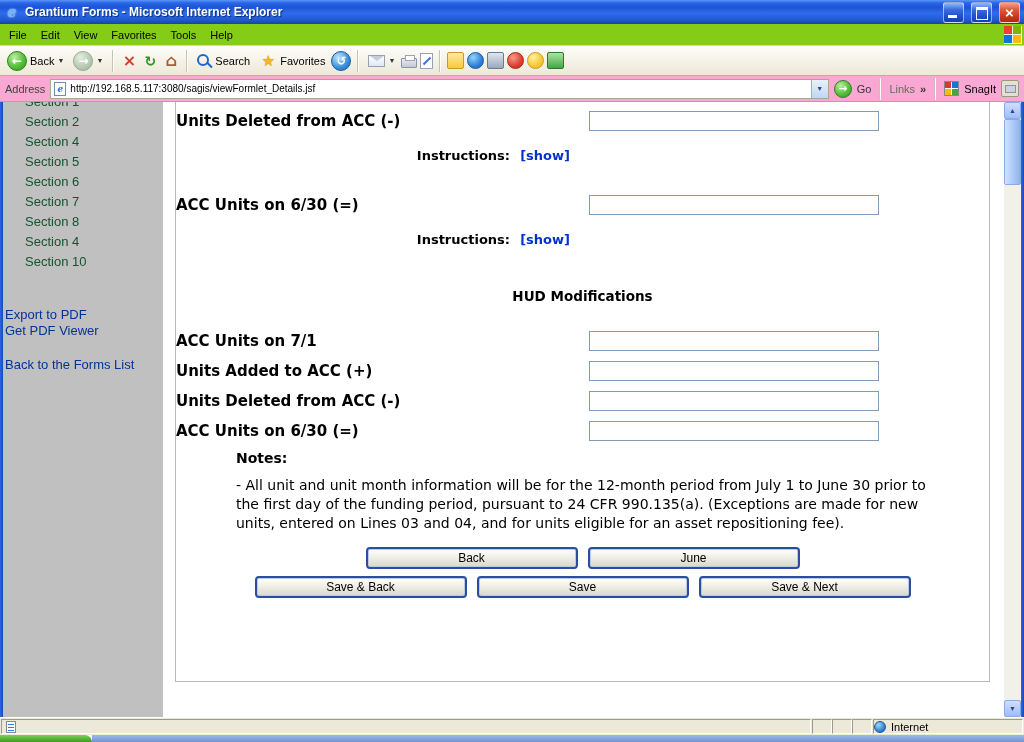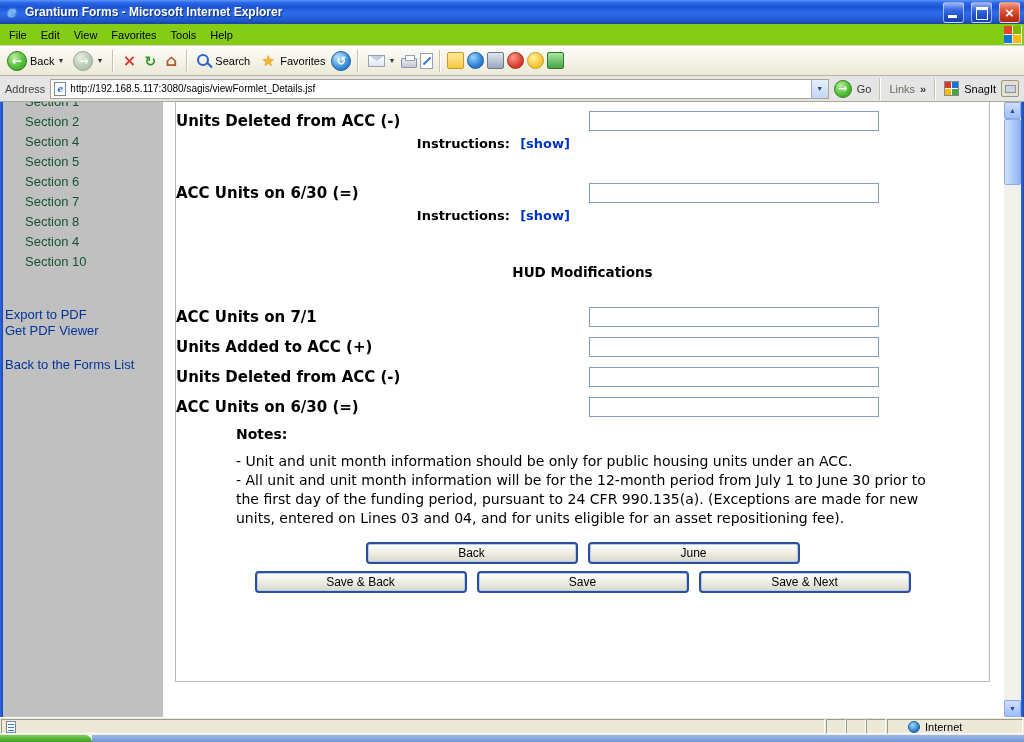--- a/index.html
+++ b/index.html
@@ -68,21 +68,21 @@
     background:#3a78d6; transform:rotate(-45deg); }
   .sq { width:17px; height:17px; border-radius:2px; }
   .i-notes { background:linear-gradient(#ffe9a0,#f7c93e); border:1px solid #c9992a; }
   .i-globe { border-radius:50%; background:radial-gradient(circle at 35% 30%,#8fd4ff,#2a7ad0 65%); border:1px solid #1a5a9c; }
   .i-research { background:linear-gradient(#dfe6ee,#9aa8bc); border:1px solid #6a7a90; }
   .i-msgr { border-radius:50%; background:radial-gradient(circle at 35% 30%,#ff9a8a,#d63a2a 65%); border:1px solid #a02a1a; }
   .i-smile { border-radius:50%; background:radial-gradient(circle at 35% 30%,#fff2a0,#f5c42a 65%); border:1px solid #c9992a; }
   .i-share { background:linear-gradient(#a8e6a0,#46a546); border:1px solid #2a7a2a; }
 
   
-  .addrbar { height:26px; background:#e5e5e5; border-bottom:1px solid #aca899;
+  .addrbar { height:26px; background:#f9a8d4; border-bottom:1px solid #aca899;
     display:flex; align-items:center; gap:5px; padding:0 5px; font-size:11px; }
   .addr-label { color:#44423a; }
   .afield { flex:1; height:20px; background:#fff; border:1px solid #a9a693;
     display:flex; align-items:center; gap:4px; padding-left:3px; }
   .page-ico { width:12px; height:14px; background:#fff; border:1px solid #7a8aa0;
     display:flex; align-items:center; justify-content:center;
     font:bold italic 9px "DejaVu Serif", serif; color:#2a6fd6; }
   .aurl { font-size:10px; color:#000; flex:1; white-space:nowrap; overflow:hidden; }
   .combo { width:17px; height:18px; background:linear-gradient(#e8f0fd,#c2d6f8);
     border-left:1px solid #98b0d8; display:flex; align-items:center; justify-content:center;
@@ -116,21 +116,21 @@
   .side-link.gap-mid { margin-top:18px; }
   .main { flex:1; background:#fff; }
   .formbox { margin-left:12px; width:815px; height:580px; border:1px solid #b8b8b8; border-top:none;
     background:#fff; padding-top:8px; overflow:hidden; font-family:"DejaVu Sans", sans-serif; }
   .frow { display:flex; align-items:center; height:22px; }
   .frow.mb { margin-bottom:8px; }
   .frow.mt30 { margin-top:30px; }
   .frow.mt26 { margin-top:26px; }
   .flabel { width:410px; text-align:left; padding-right:6px; font-weight:bold; font-size:15px; color:#000; }
   .txt { width:290px; height:20px; border:1px solid #7f9db9; font:12px "Liberation Sans", sans-serif; padding:1px 3px; margin-left:3px; }
-  .instr { width:410px; text-align:right; padding-right:16px; margin-top:4px; height:16px; line-height:16px; font-size:13px; }
+  .instr { width:410px; text-align:right; padding-right:16px; margin-top:16px; height:16px; line-height:16px; font-size:13px; }
   .instr .ilabel { font-weight:bold; color:#000; }
   .instr .show { font-weight:bold; color:#03c; margin-left:6px; cursor:pointer; }
   .hud-head { margin-top:40px; height:16px; text-align:center; font-weight:bold; font-size:13.5px; color:#000; }
   .notes-title { margin:8px 0 10px 60px; font-weight:bold; font-size:14px; }
   .notes { margin:0 55px 0 60px; font-size:14px; line-height:19px; color:#000; }
   .btnrow { display:flex; justify-content:center; gap:10px; margin-bottom:7px; }
   .btnrow.first { margin-top:14px; }
   .xpbtn { width:212px; height:22px; border:2px solid #2c4e9e; border-radius:4px;
     background:linear-gradient(#ffffff,#eeede5 50%,#d9d7c8);
     box-shadow:inset 0 0 0 1px #b8cbe8; font:12px "Liberation Sans", sans-serif; color:#000; cursor:pointer; }
@@ -146,22 +146,22 @@
     background:linear-gradient(90deg,#d2e2fe,#a8c6f8 60%,#90b4f0); border:1px solid #8caae8; border-radius:2px; }
 
   
   .statusbar { height:18px; background:#ece9d8; border-top:1px solid #fff; display:flex; font-size:11px; }
   .sb-main { flex:1; margin:1px; border:1px solid; border-color:#9d9a87 #fff #fff #9d9a87;
     display:flex; align-items:center; gap:4px; padding:0 4px; }
   .doc-sm { width:10px; height:12px; background:#fff; border:1px solid #7a8aa0; position:relative; }
   .doc-sm::after { content:""; position:absolute; left:1px; top:2px; width:6px; height:1px;
     background:#3a78d6; box-shadow:0 3px 0 #3a78d6, 0 6px 0 #3a78d6; }
   .sb-cell { width:20px; margin:1px 0; border:1px solid; border-color:#9d9a87 #fff #fff #9d9a87; }
-  .sb-zone { width:136px; margin:1px; border:1px solid; border-color:#9d9a87 #fff #fff #9d9a87;
-    display:flex; align-items:center; gap:5px; padding-left:20px; }
+  .sb-zone { width:150px; margin:1px; border:1px solid; border-color:#9d9a87 #fff #fff #9d9a87;
+    display:flex; align-items:center; gap:5px; padding-left:0; }
   .globe { width:12px; height:12px; border-radius:50%;
     background:radial-gradient(circle at 35% 30%,#9ed8f8,#2a78c8 70%); border:1px solid #1a5a9a; }
 
   
   .taskbar { height:7px; display:flex; }
   .start-frag { width:92px; background:linear-gradient(#7ed058,#3e9e20); border-top-right-radius:8px; }
   .task-rest { flex:1; background:linear-gradient(#9db9e8,#7294d0); }
 </style>
 </head>
 <body>
@@ -309,21 +309,20 @@
         <div class="frow mb">
           <span class="flabel">Units Deleted from ACC (-)</span>
           <input class="txt" type="text" value="" style="">
         </div>
         <div class="frow mb">
           <span class="flabel">ACC Units on 6/30 (=)</span>
           <input class="txt" type="text" value="" style="">
         </div>
 
         <div class="notes-title">Notes:</div>
-        <div class="notes">- Unit and unit month information should be only for public housing units under an ACC.</div>
         <div class="notes">- All unit and unit month information will be for the 12-month period from July 1 to June 30 prior to the first day of the funding period, pursuant to 24 CFR 990.135(a). (Exceptions are made for new units, entered on Lines 03 and 04, and for units eligible for an asset repositioning fee).</div>
 
         <div class="btnrow first">
           <button class="xpbtn">Back</button>
           <button class="xpbtn">June</button>
         </div>
         <div class="btnrow">
           <button class="xpbtn">Save &amp; Back</button>
           <button class="xpbtn">Save</button>
           <button class="xpbtn">Save &amp; Next</button>

